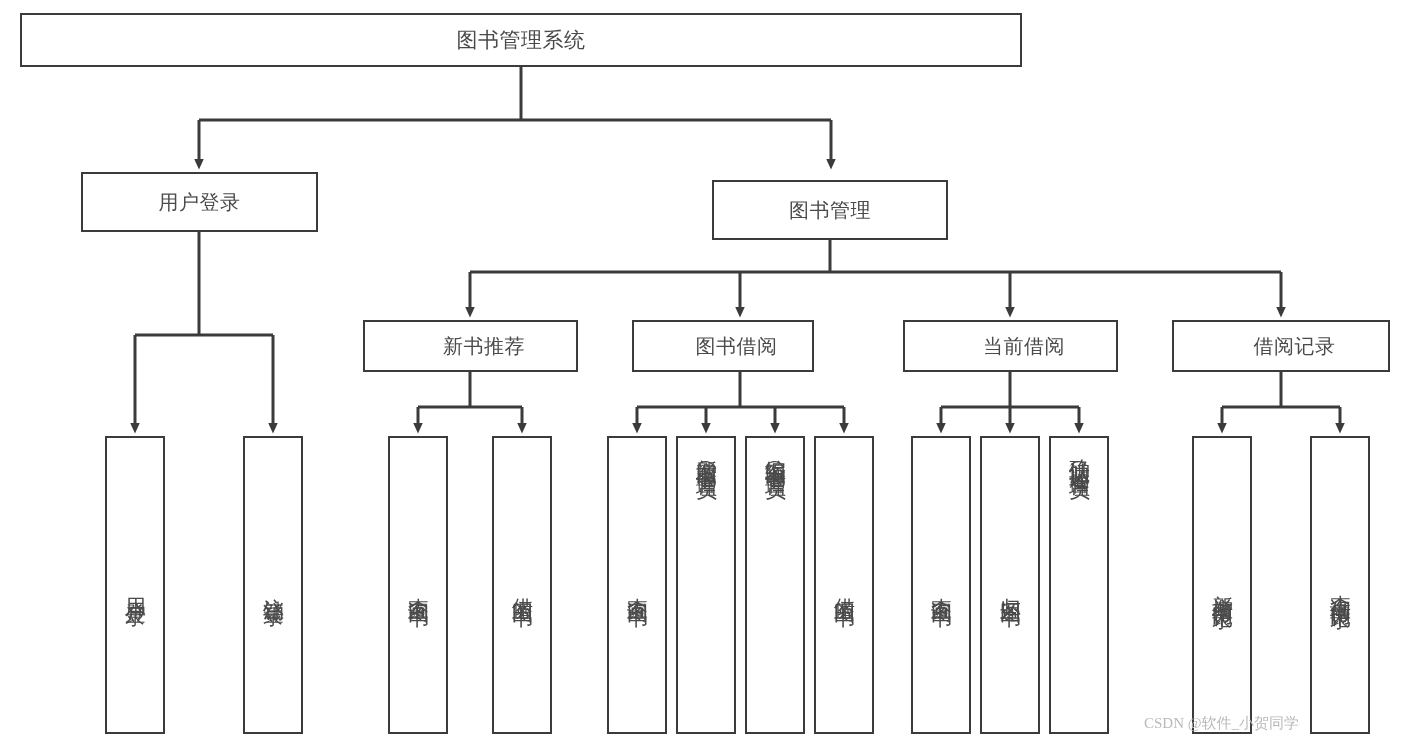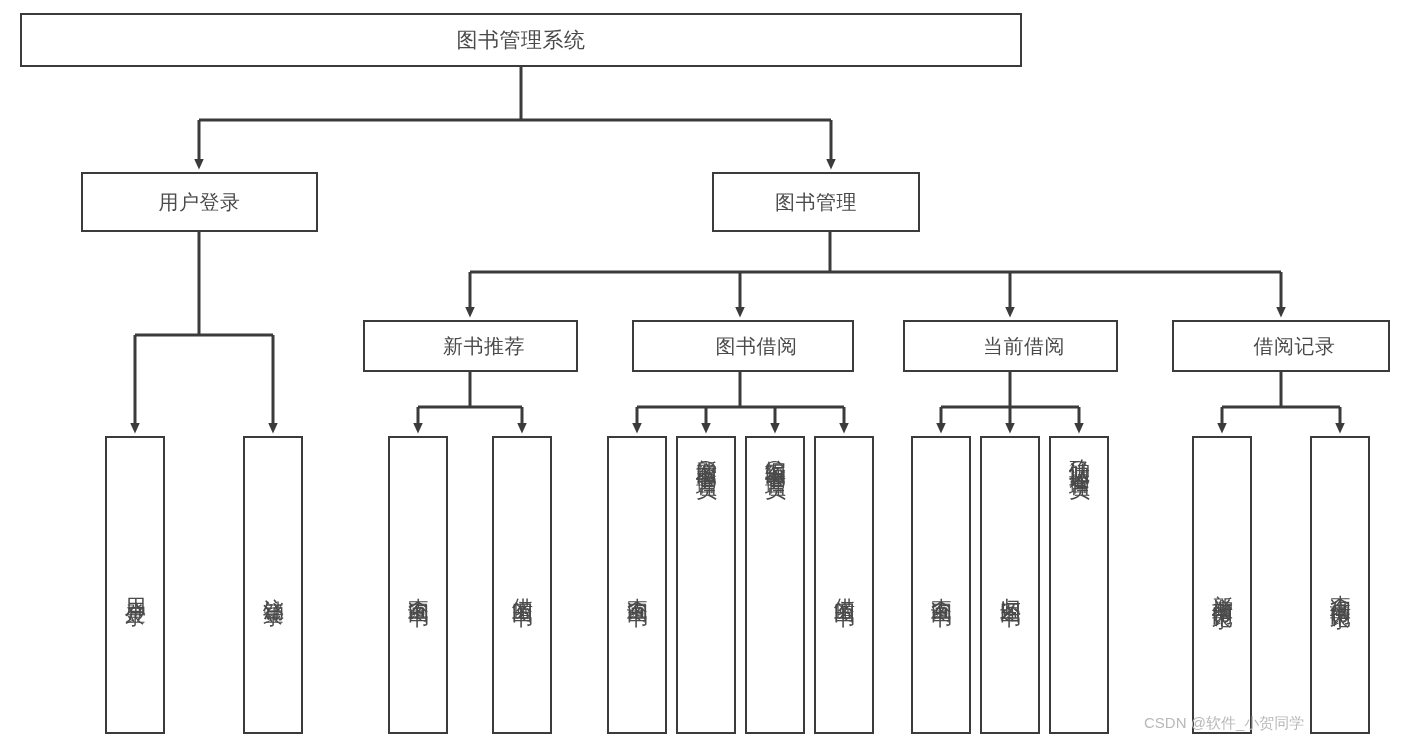--- a/index.html
+++ b/index.html
@@ -50,21 +50,21 @@
     padding-top:4px;
   }
 
   #watermark{
     position:absolute;
     left:1144px;top:714px;
     font-size:15px;
     color:#b9b9b9;
     white-space:nowrap;
     z-index:5;
-    font-family:Liberation Sans, sans-serif;
+    font-family:Liberation Serif, serif;
   }
 </style>
 </head>
 <body>
 
 <div id="diagram">
 
   <svg class="links" viewBox="0 0 1405 747" xmlns="http://www.w3.org/2000/svg">
     <defs>
       <marker id="arrow" markerWidth="12" markerHeight="12" refX="1.5" refY="5" orient="auto" markerUnits="userSpaceOnUse">
@@ -116,29 +116,29 @@
   </svg>
 
   <div class="node root" style="left:20px;top:13px;width:1002px;height:54px;">
     <span class="lbl">图书管理系统</span>
   </div>
 
   <div class="node lvl2" style="left:81px;top:172px;width:237px;height:60px;">
     <span class="lbl">用户登录</span>
   </div>
 
-  <div class="node lvl2" style="left:712px;top:172px;width:208px;height:60px;">
+  <div class="node lvl2" style="left:712px;top:180px;width:236px;height:60px;">
     <span class="lbl">图书管理</span>
   </div>
 
   <div class="node lvl3" style="left:363px;top:320px;width:215px;height:52px;">
     <span class="lbl">新书推荐</span>
   </div>
 
-  <div class="node lvl3" style="left:632px;top:320px;width:222px;height:52px;">
+  <div class="node lvl3" style="left:632px;top:320px;width:182px;height:52px;">
     <span class="lbl">图书借阅</span>
   </div>
 
   <div class="node lvl3" style="left:903px;top:320px;width:215px;height:52px;">
     <span class="lbl">当前借阅</span>
   </div>
 
   <div class="node lvl3" style="left:1172px;top:320px;width:218px;height:52px;text-align:right;">
     <span class="lbl">借阅记录</span>
   </div>

